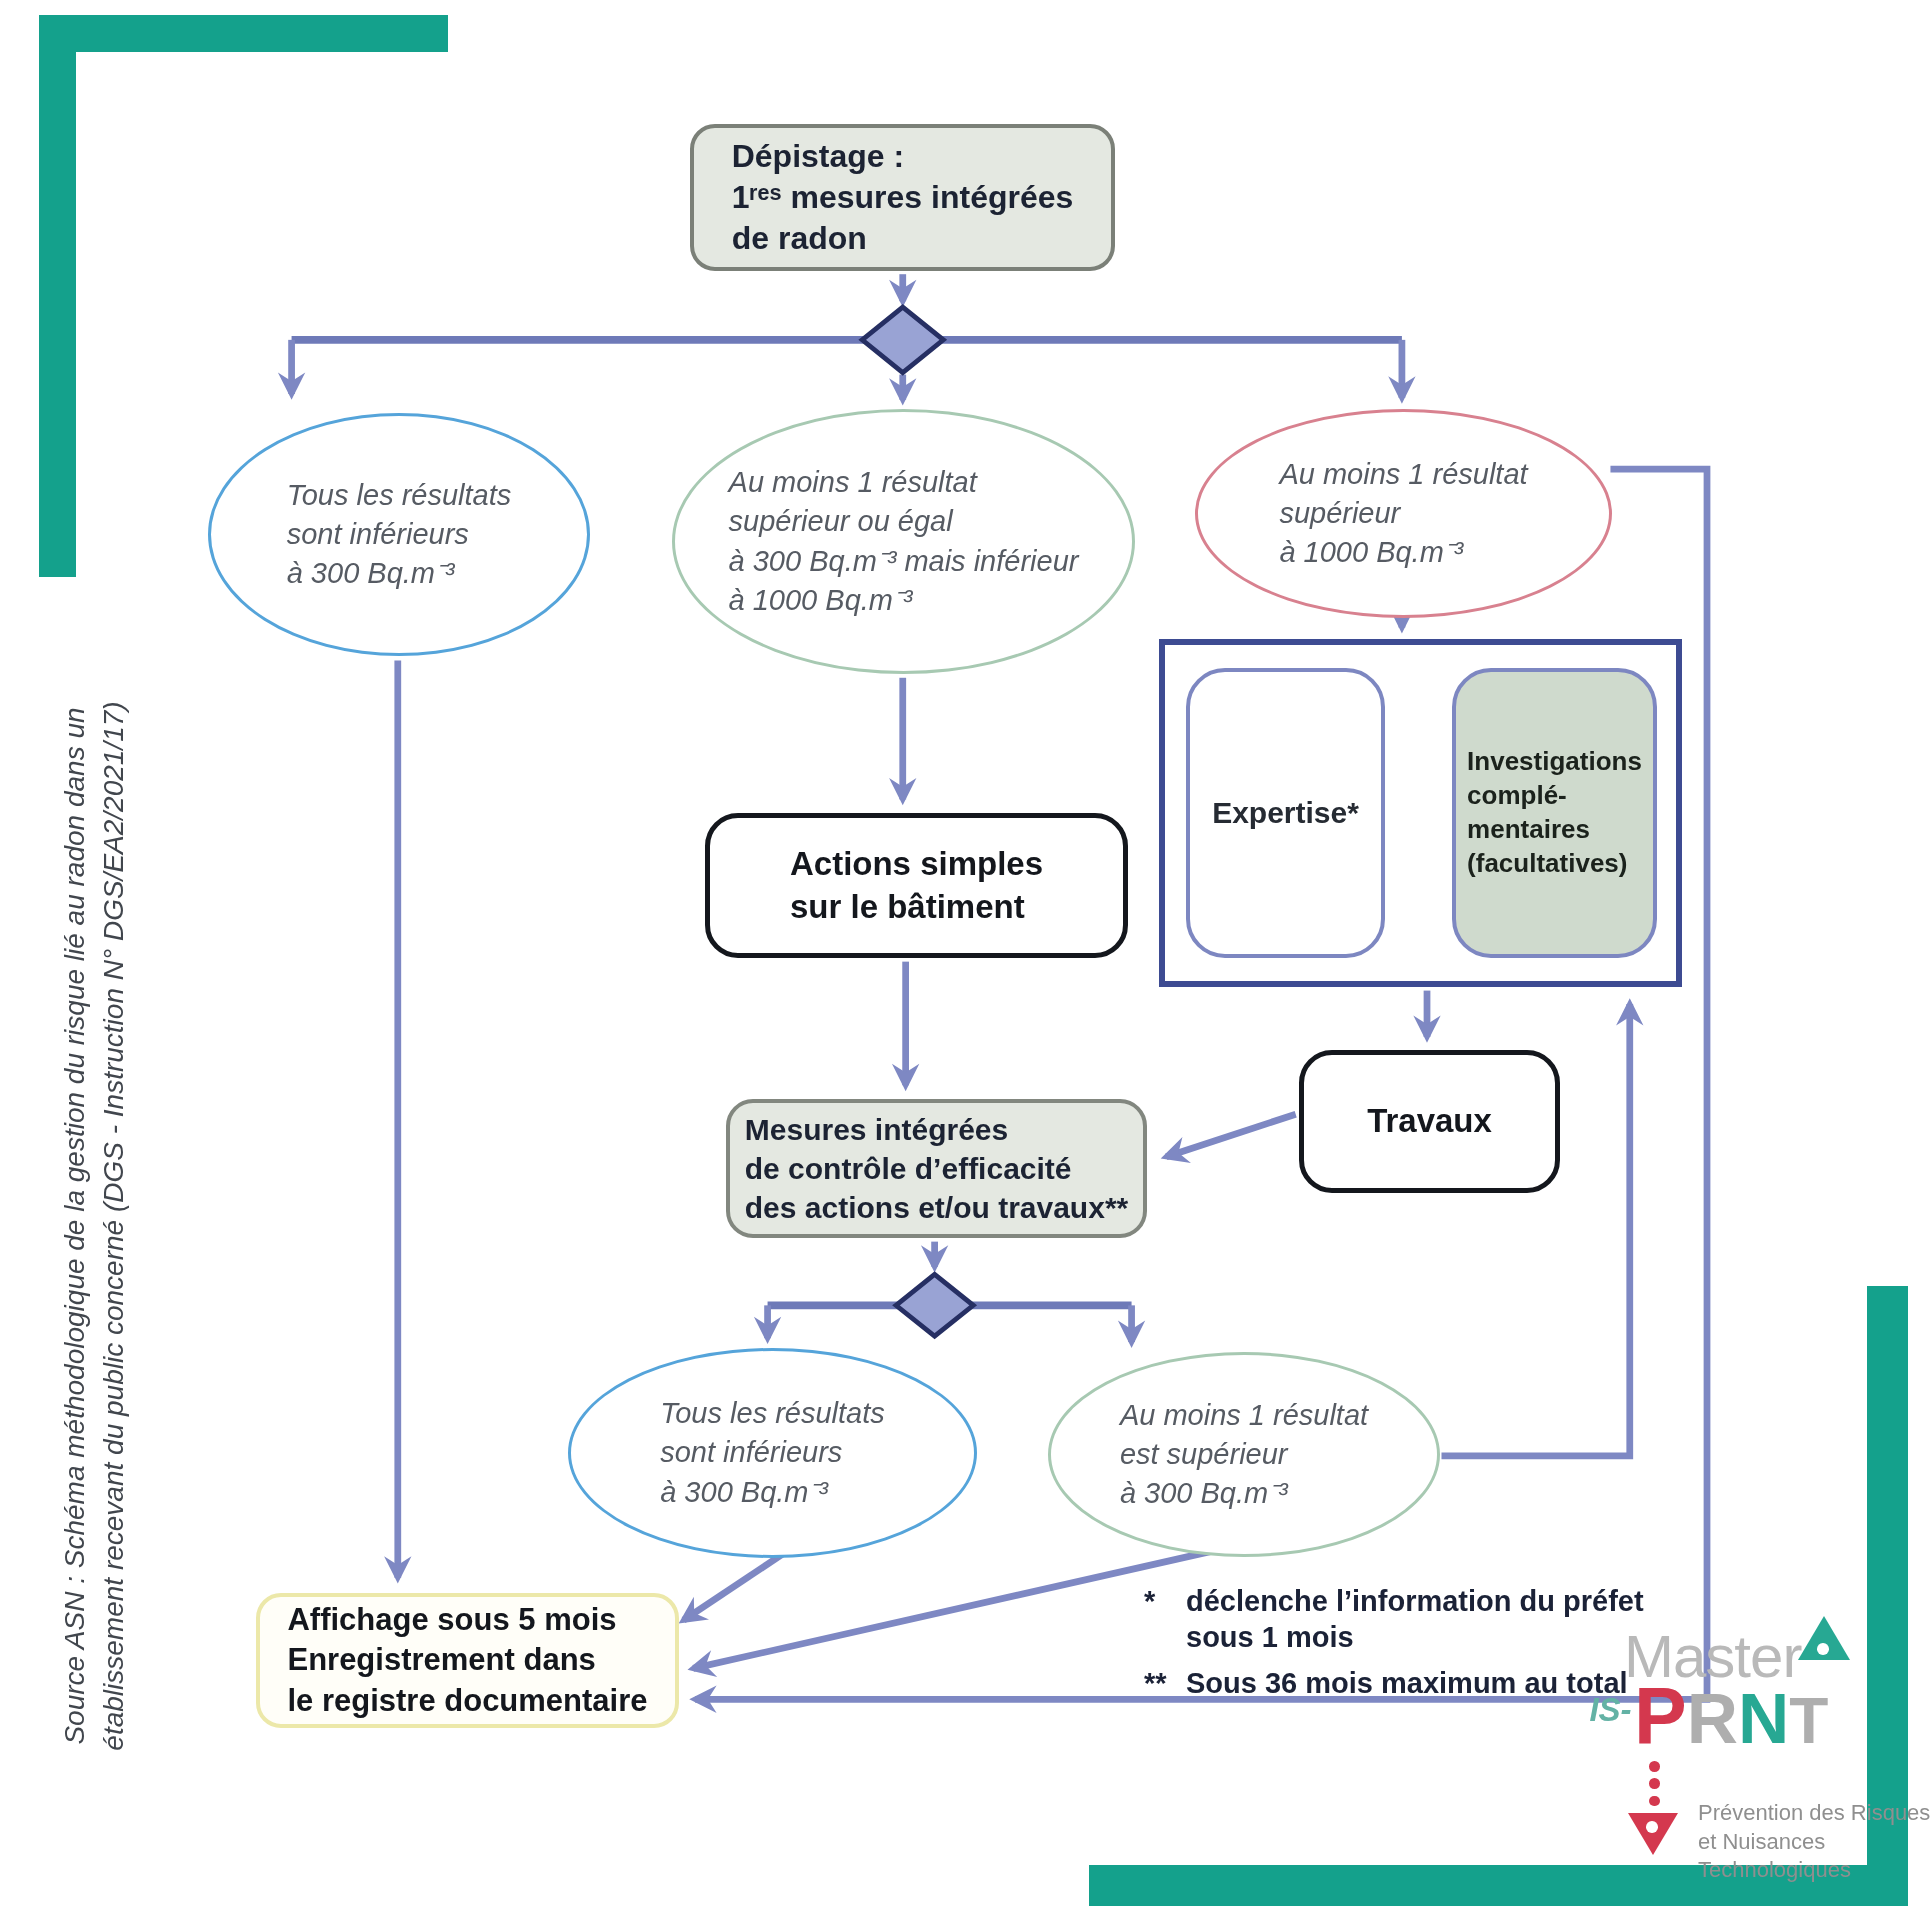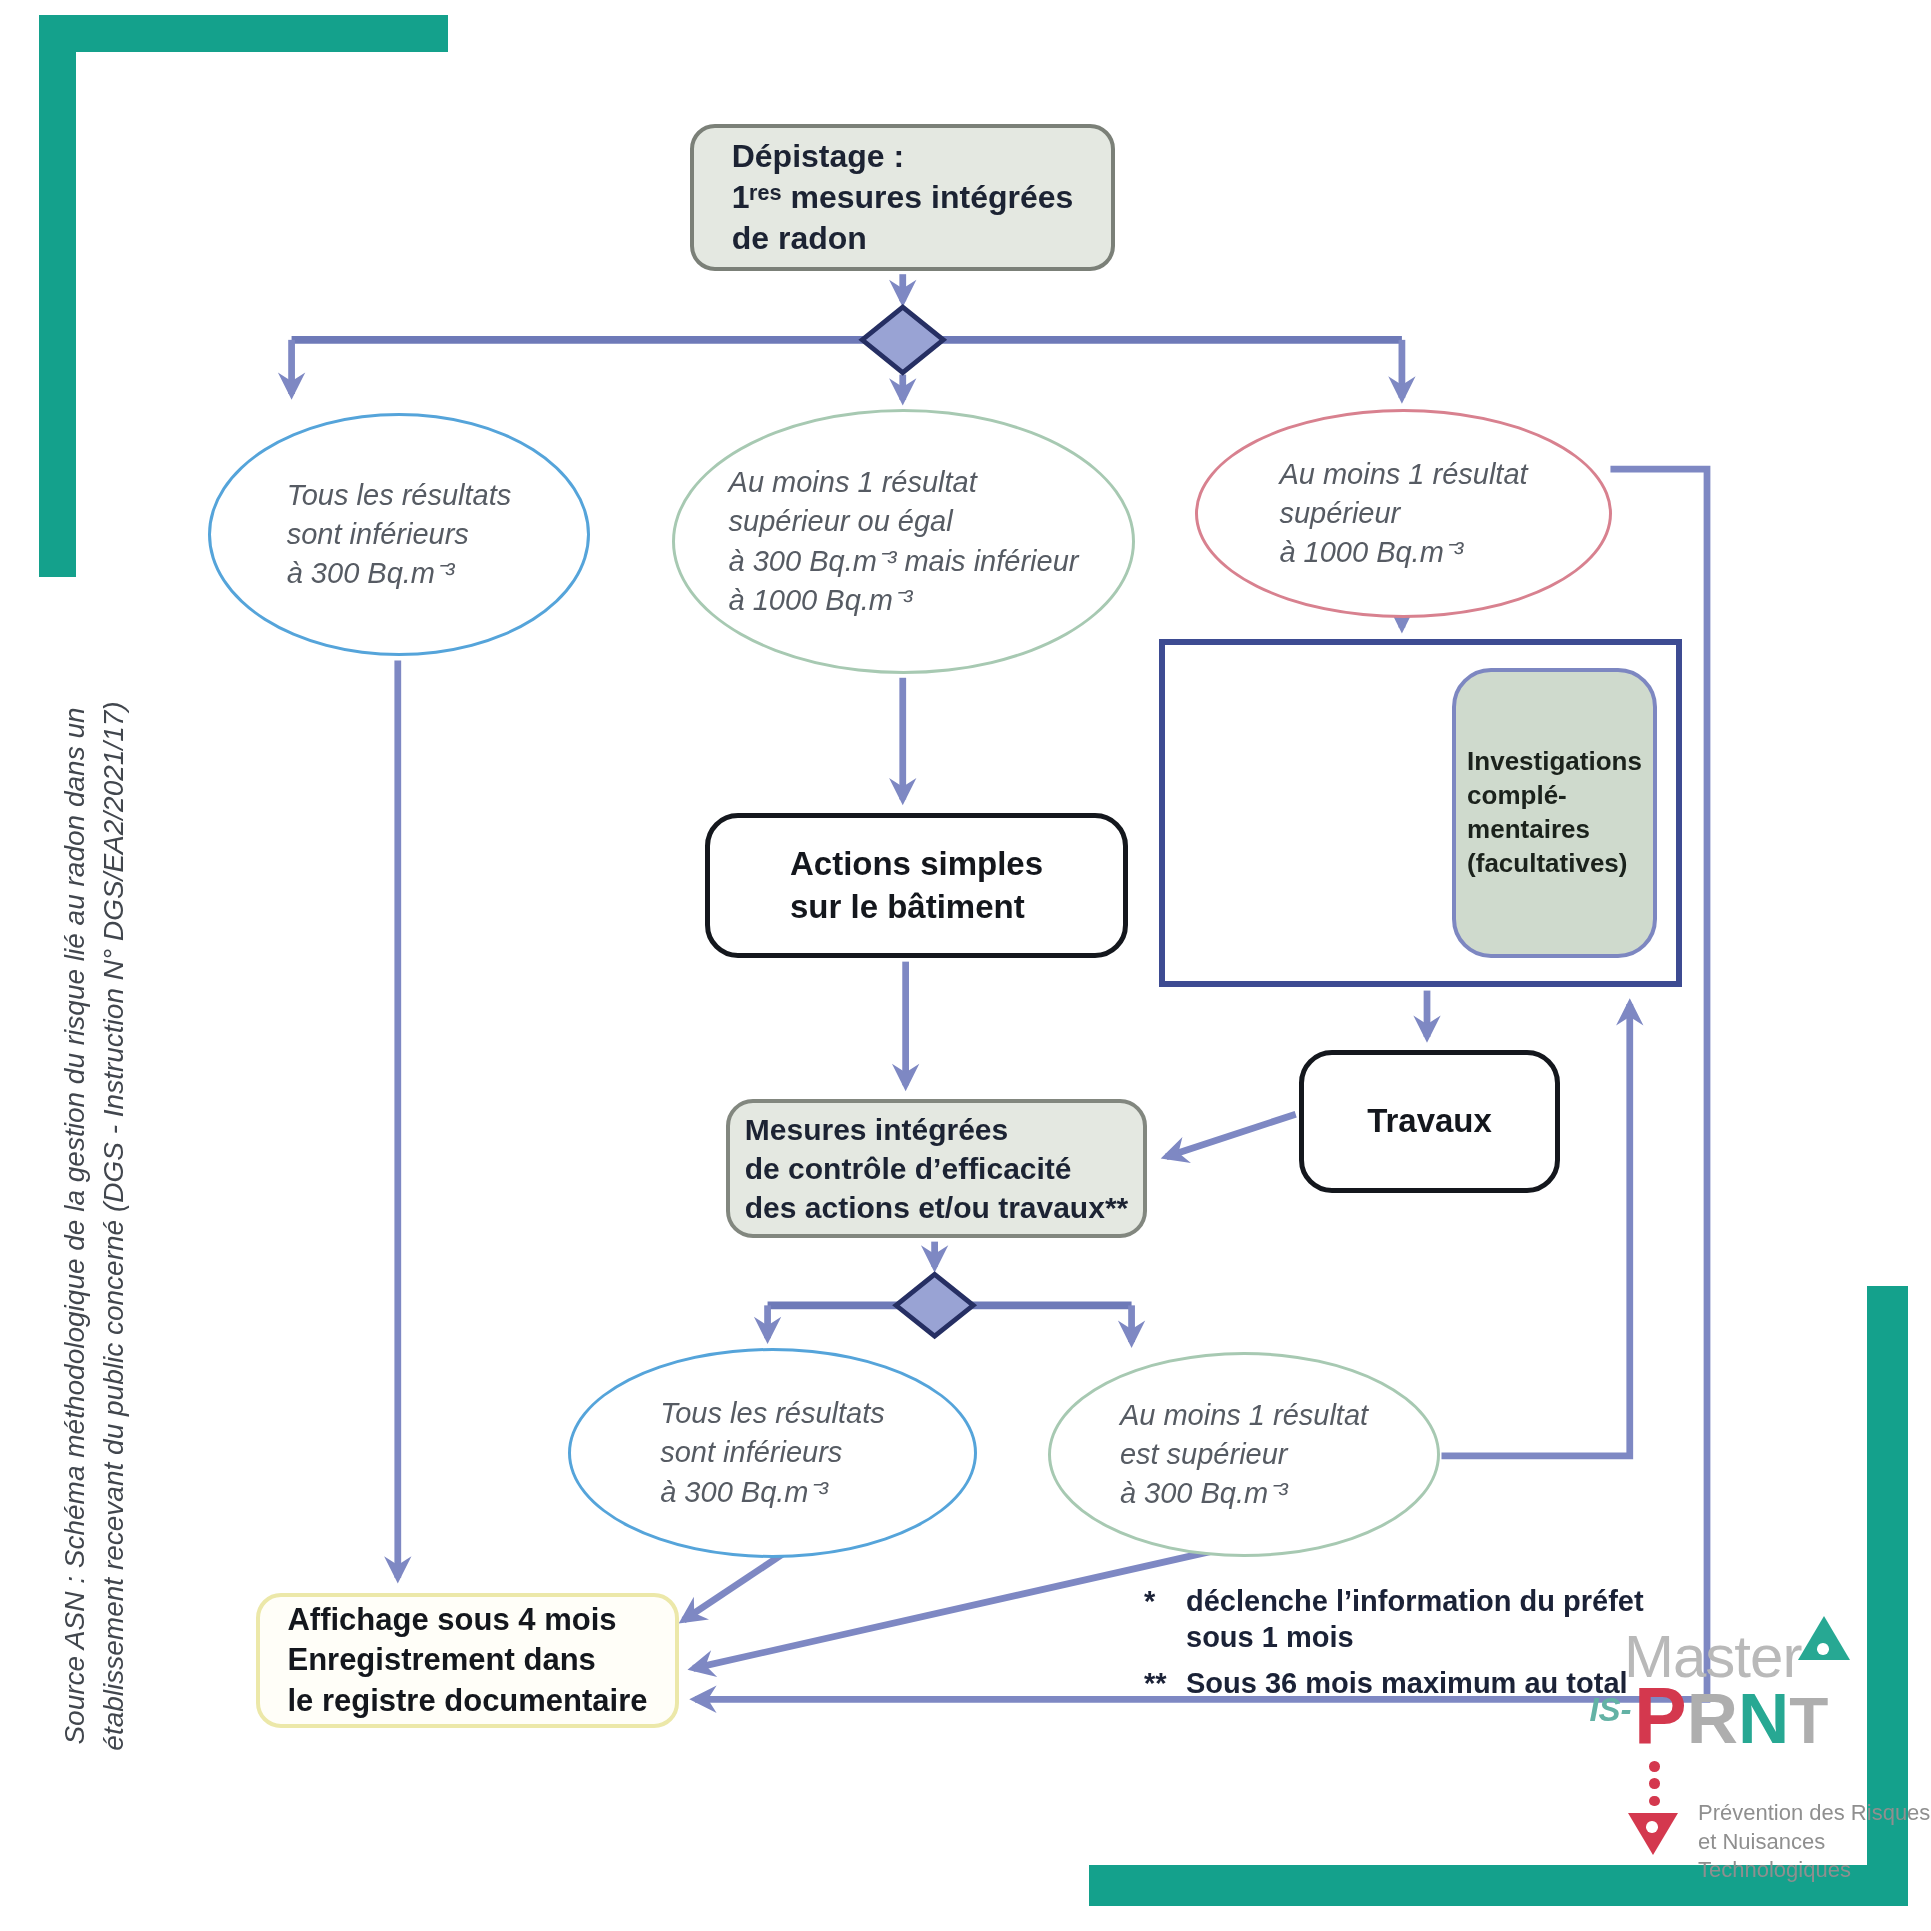--- a/index.html
+++ b/index.html
@@ -144,20 +144,23 @@
 à 1000 Bq.m⁻³</div>
   </div>
 
   <div class="node actions">
     <div class="lbl-black pre">Actions simples
 sur le bâtiment</div>
   </div>
 
   <div class="node outerbox"></div>
 
+  <div class="node expertise">
+    <div class="exp-lbl pre">Expertise*</div>
+  </div>
 
   <div class="node investigations">
     <div class="inv-lbl pre">Investigations
 complé-
 mentaires
 (facultatives)</div>
   </div>
 
   <div class="node travaux">
     <div class="lbl-black pre">Travaux</div>
@@ -175,21 +178,21 @@
 à 300 Bq.m⁻³</div>
   </div>
 
   <div class="node e5">
     <div class="lbl-grey pre">Au moins 1 résultat
 est supérieur
 à 300 Bq.m⁻³</div>
   </div>
 
   <div class="node affichage">
-    <div class="aff-lbl pre">Affichage sous 4 mois
+    <div class="aff-lbl pre">Affichage sous 5 mois
 Enregistrement dans
 le registre documentaire</div>
   </div>
 
   <div class="footnotes">
     <div class="fn-row">
       <span class="fn-marker">*</span>
       <span class="fn-text pre">déclenche l’information du préfet
 sous 1 mois</span>
     </div>

